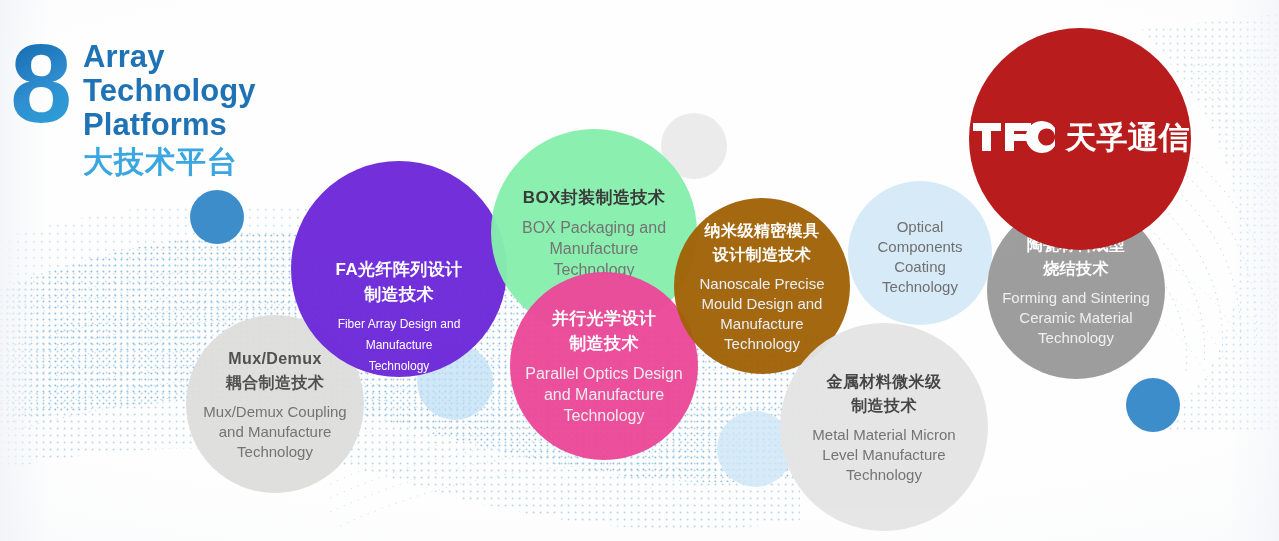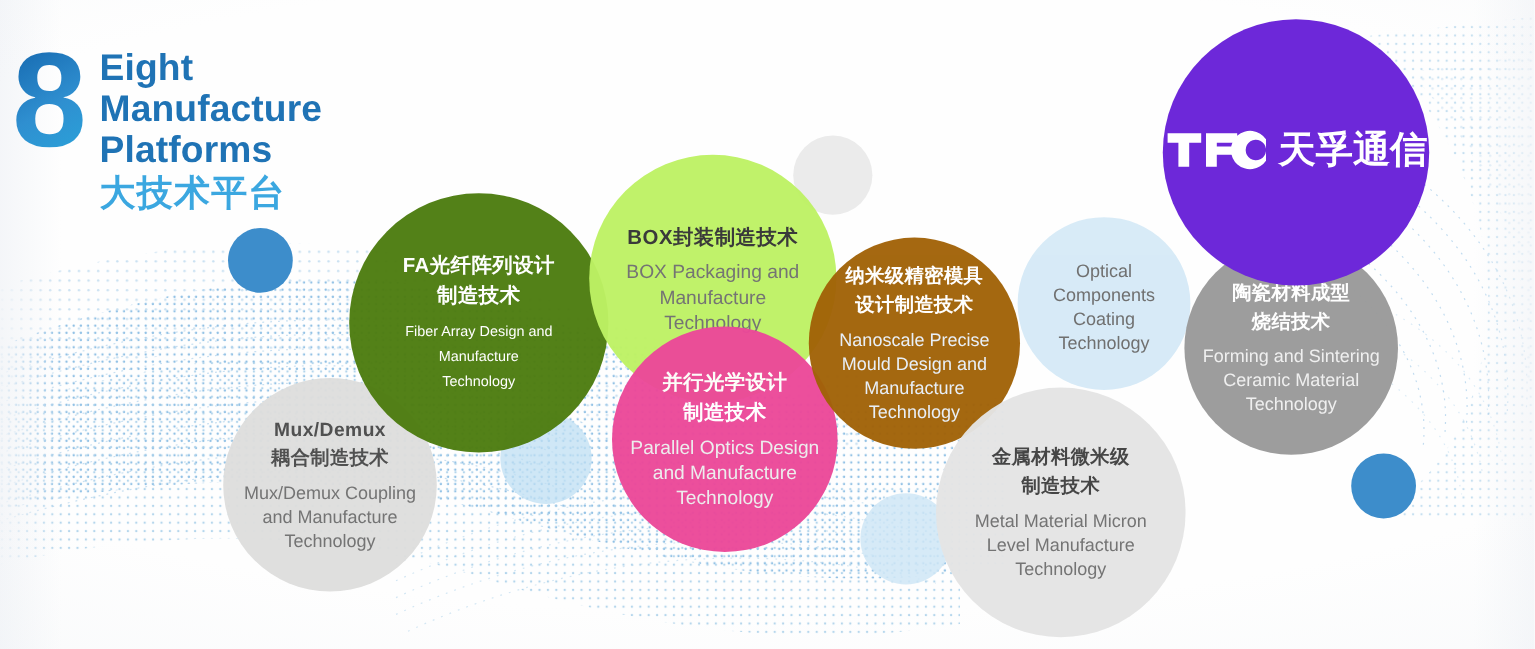--- a/index.html
+++ b/index.html
@@ -164,21 +164,21 @@
       <path d="M1132,272 C1192,302 1228,346 1236,398"></path>
       <path d="M1116,292 C1174,322 1210,362 1218,412"></path>
     </g>
   </svg>
 
   <div class="vignette"></div>
 
   <div class="header">
     <div class="eight">8</div>
     <div class="title-wrap">
-      <div class="title-en">Eight Manufacture</div>
+      <div class="title-en">Array Technology</div>
       <div class="title-en">Platforms</div>
       <div class="title-cn">大技术平台</div>
     </div>
   </div>
 
   <div id="accent-layer">
       <div class="accent" style="left: 190px; top: 190px; width: 54px; height: 54px; background: rgb(61, 141, 203); opacity: 1;"></div>
       <div class="accent" style="left: 1126px; top: 378px; width: 54px; height: 54px; background: rgb(61, 141, 203); opacity: 1;"></div>
       <div class="accent" style="left: 417px; top: 344px; width: 76px; height: 76px; background: rgb(191, 223, 243); opacity: 0.75;"></div>
       <div class="accent" style="left: 717px; top: 411px; width: 76px; height: 76px; background: rgb(207, 230, 246); opacity: 0.85;"></div>
@@ -190,32 +190,32 @@
         <div class="bub-cn" style="color: rgb(74, 74, 74); font-size: 16px; line-height: 24px;">
           <div>Mux/Demux</div>
           <div>耦合制造技术</div>
         </div>
         <div class="bub-en" style="color: rgb(111, 111, 111); font-size: 15px; line-height: 20px; margin-top: 7px;">
           <div>Mux/Demux Coupling</div>
           <div>and Manufacture</div>
           <div>Technology</div>
         </div>
       </div>
-      <div class="bubble" style="left: 291px; top: 161px; width: 216px; height: 216px; background: #4d7c0f; opacity: 0.96;">
+      <div class="bubble" style="left: 291px; top: 161px; width: 216px; height: 216px; background: #6d28d9; opacity: 0.96; justify-content: flex-end;">
         <div class="bub-cn" style="color: rgb(255, 255, 255); font-size: 17px; line-height: 25px;">
           <div>FA光纤阵列设计</div>
           <div>制造技术</div>
         </div>
         <div class="bub-en" style="color: rgb(255, 255, 255); font-size: 12px; line-height: 21px; margin-top: 7px;">
           <div>Fiber Array Design and</div>
           <div>Manufacture</div>
           <div>Technology</div>
         </div>
       </div>
-      <div class="bubble" style="left: 491px; top: 129px; width: 206px; height: 206px; background: #bef264; opacity: 0.96;">
+      <div class="bubble" style="left: 491px; top: 129px; width: 206px; height: 206px; background: #86efac; opacity: 0.96;">
         <div class="bub-cn" style="color: rgb(51, 51, 51); font-size: 17px; line-height: 25px;">
           <div>BOX封装制造技术</div>
         </div>
         <div class="bub-en" style="color: rgb(111, 111, 111); font-size: 16px; line-height: 21px; margin-top: 7px;">
           <div>BOX Packaging and</div>
           <div>Manufacture</div>
           <div>Technology</div>
         </div>
       </div>
       <div class="bubble" style="left: 510px; top: 272px; width: 188px; height: 188px; background: #ec4899; opacity: 0.96;">
@@ -266,21 +266,21 @@
           <div>烧结技术</div>
         </div>
         <div class="bub-en" style="color: rgb(239, 239, 239); font-size: 15px; line-height: 20px; margin-top: 7px;">
           <div>Forming and Sintering</div>
           <div>Ceramic  Material</div>
           <div>Technology</div>
         </div>
       </div>
     </div>
 
-  <div class="logo-circle" id="logo-circle" style="left: 969px; top: 16px; width: 222px; height: 222px; background: #6d28d9;">
+  <div class="logo-circle" id="logo-circle" style="left: 969px; top: 28px; width: 222px; height: 222px; background: #b91c1c;">
     <div class="logo-inner">
       <svg width="86" height="36" viewBox="0 0 86 36">
 
         <path d="M2,4 H30 V12 H20 V32 H11 V12 H2 Z" fill="#ffffff"></path>
         <path d="M2,4 H10 V32 H2 Z" fill="#ffffff" opacity="0"></path>
         <path d="M34,4 H60 V12 H43 V15 H57 V22 H43 V32 H34 Z" fill="#ffffff"></path>
         <path d="M84,9 A16,16 0 1 0 84,27 L84,19 A8.5,8.5 0 1 1 84,17 Z" fill="#ffffff"></path>
       </svg>
       <div class="logo-cn">天孚通信</div>
     </div>

